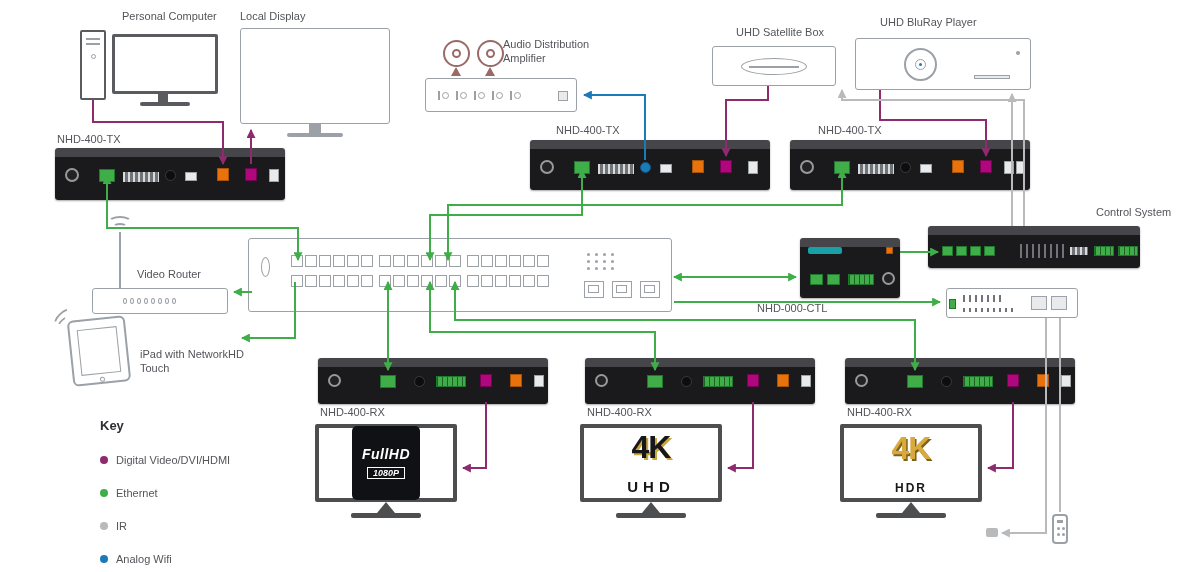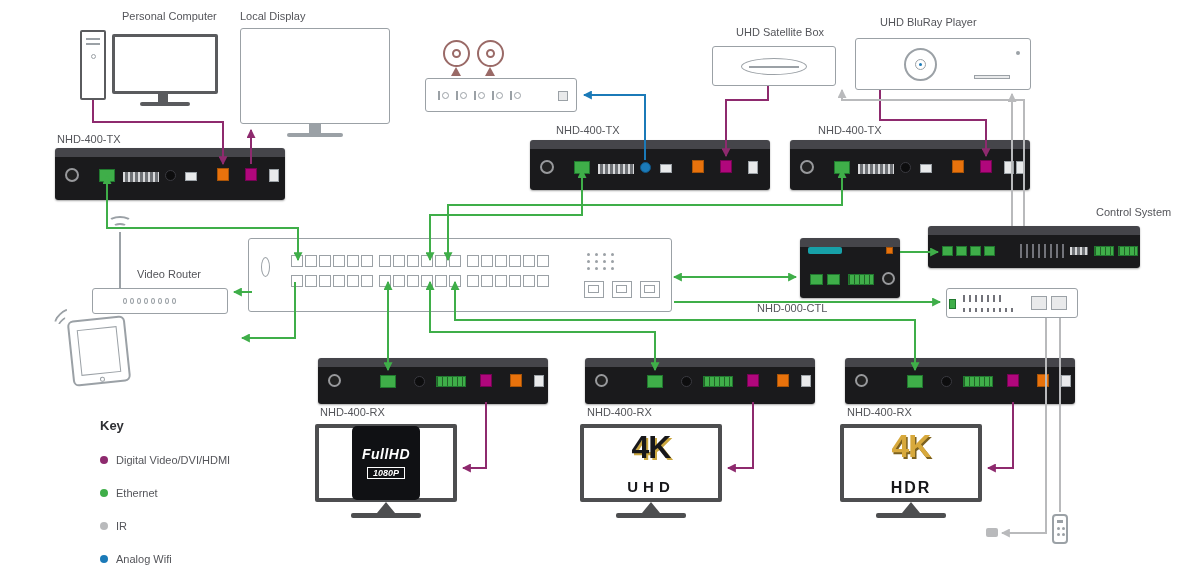--- a/index.html
+++ b/index.html
@@ -33,21 +33,21 @@
 .tv-neck{position:absolute;width:0;height:0;border-left:9px solid transparent;border-right:9px solid transparent;border-bottom:11px solid #4d4e50}
 .tv-base{position:absolute;height:5px;background:#4d4e50;border-radius:2px}
 .mon{position:absolute;border:3px solid #5a5b5e;background:#fff;border-radius:2px}
 .fhd{background:#101114;color:#fff;border-radius:5px;padding:20px 10px;text-align:center}
 .fhd .l1{display:block;font-weight:bold;font-style:italic;font-size:14px;letter-spacing:.5px}
 .fhd .l2{display:inline-block;border:1.5px solid #fff;font-weight:bold;font-style:italic;font-size:9px;padding:0 5px;margin-top:2px}
 .screen-txt{text-align:center}
 .uhd .l1{font-size:32px;font-weight:900;letter-spacing:-1px;color:#17171a;text-shadow:2px 2px 0 #caa63f;display:block;line-height:1}
 .uhd .l2{font-size:15px;font-weight:900;letter-spacing:5px;color:#17171a;display:block;margin-top:15px}
 .hdr .l1{font-size:32px;font-weight:900;letter-spacing:-1px;color:#d8a93c;text-shadow:1.5px 1.5px 0 #7c611f;display:block;line-height:1}
-.hdr .l2{font-size:16px;font-weight:900;letter-spacing:2px;color:#17171a;display:block;margin-top:17px}
+.hdr .l2{font-size:12px;font-weight:900;letter-spacing:2px;color:#17171a;display:block;margin-top:17px}
 .arc{position:absolute;border:2px solid #9ba1a6;border-bottom:none;border-left-color:transparent;border-right-color:transparent;border-radius:50% 50% 0 0}
 .io-row{position:absolute;display:flex;gap:7px}
 .io{display:flex;align-items:center;gap:2px}
 .io b{display:block}
 .io .bar{width:2px;height:9px;background:#9ba1a6}
 .io .ring{width:7px;height:7px;border:1.5px solid #9ba1a6;border-radius:50%}
 .spk{position:absolute;width:27px;height:27px;border:2px solid #9a6a67;border-radius:50%;background:#fff}
 .spk i{position:absolute;left:50%;top:50%;width:9px;height:9px;margin:-4.5px;border:2px solid #9a6a67;border-radius:50%}
 .spk-leg{position:absolute;width:0;height:0;border-left:5px solid transparent;border-right:5px solid transparent;border-bottom:9px solid #9a6a67}
 .vent{position:absolute;background-image:repeating-linear-gradient(90deg,#72737a 0 2px,transparent 2px 6px)}
@@ -59,27 +59,29 @@
 .rdots{position:absolute;display:flex;gap:3px}
 .rdots i{width:4px;height:6px;border:1px solid #9ba1a6;border-radius:50%}
 </style>
 </head>
 <body>
 
 <div id="stage">
 
   <div class="lbl" style="left:122px;top:10px">Personal Computer</div>
   <div class="lbl" style="left:240px;top:10px">Local Display</div>
+  <div class="lbl" style="left:503px;top:38px;width:100px">Audio Distribution Amplifier</div>
   <div class="lbl" style="left:736px;top:26px">UHD Satellite Box</div>
   <div class="lbl" style="left:880px;top:16px">UHD BluRay Player</div>
   <div class="lbl" style="left:57px;top:133px">NHD-400-TX</div>
   <div class="lbl" style="left:556px;top:124px">NHD-400-TX</div>
   <div class="lbl" style="left:818px;top:124px">NHD-400-TX</div>
   <div class="lbl" style="left:1096px;top:206px">Control System</div>
   <div class="lbl" style="left:137px;top:268px">Video Router</div>
+  <div class="lbl" style="left:140px;top:348px;width:120px">iPad with NetworkHD Touch</div>
   <div class="lbl" style="left:757px;top:302px">NHD-000-CTL</div>
   <div class="lbl" style="left:320px;top:406px">NHD-400-RX</div>
   <div class="lbl" style="left:587px;top:406px">NHD-400-RX</div>
   <div class="lbl" style="left:847px;top:406px">NHD-400-RX</div>
 
   <div class="dev" style="left:80px;top:30px;width:26px;height:70px;border:2px solid #5a5b5e;border-radius:2px;background:#fff">
     <span class="pt" style="left:4px;top:6px;width:14px;height:2px;background:#9ba1a6"></span>
     <span class="pt" style="left:4px;top:11px;width:14px;height:2px;background:#9ba1a6"></span>
     <span class="pt" style="left:9px;top:22px;width:5px;height:5px;border:1px solid #9ba1a6;border-radius:50%"></span>
   </div>

